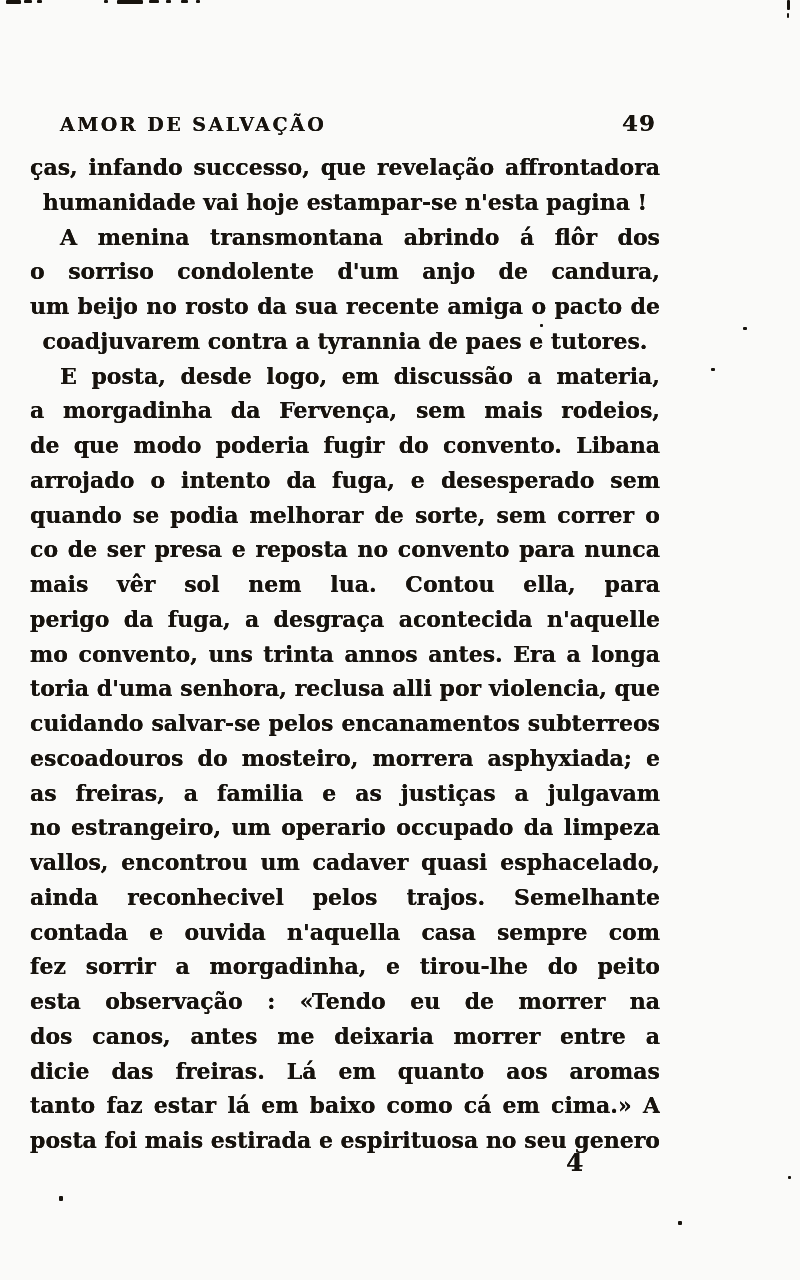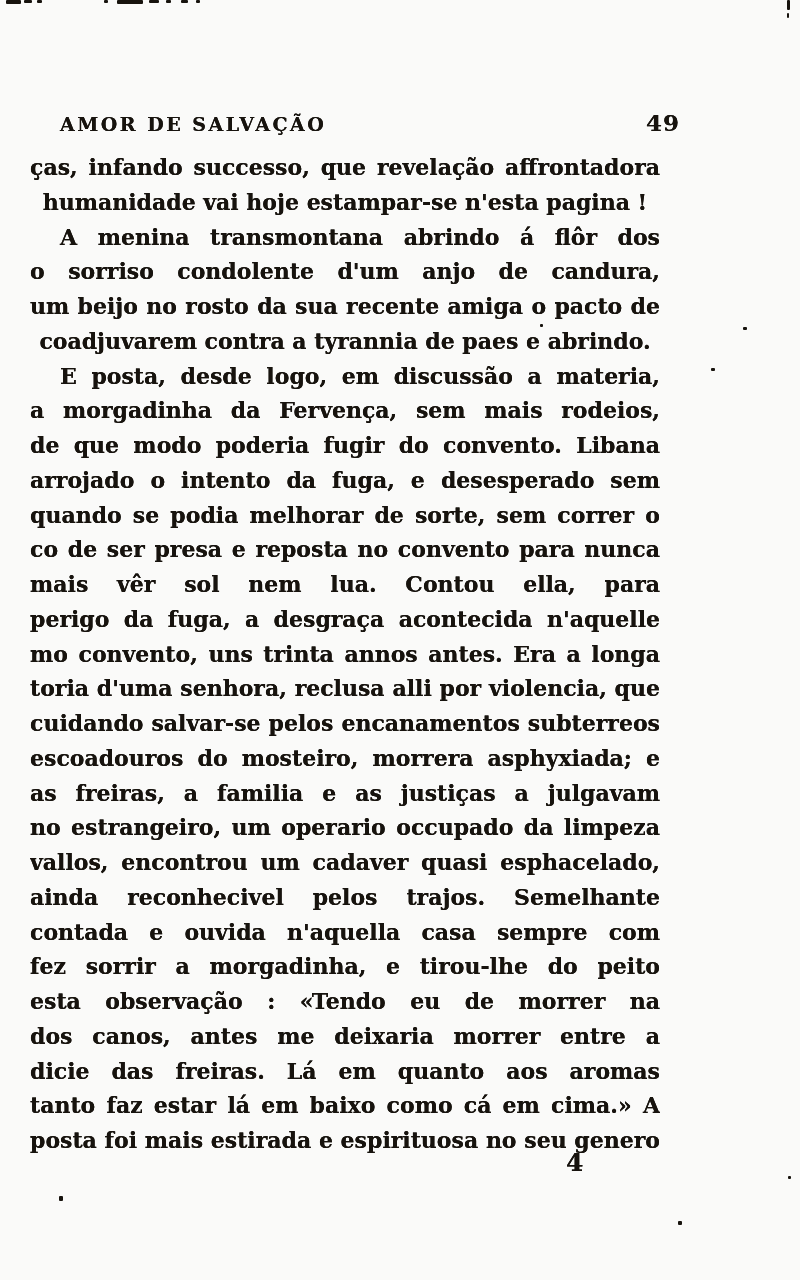--- a/index.html
+++ b/index.html
@@ -32,21 +32,20 @@
     white-space:nowrap;
     text-shadow:0 0 0.5px var(--ink);
   }
   .page-number{
     position:absolute;
     left:622px; top:109px;
     font-size:23px;
     font-weight:bold;
     letter-spacing:1px;
     text-shadow:0 0 0.5px var(--ink);
-    margin-left:24px;
   }
 
   
   .text-block{
     position:absolute;
     left:30px; top:150px; width:630px;
     font-size:22px;
     font-weight:bold;
     line-height:34.75px;
     text-shadow:0 0 0.4px var(--ink);
@@ -104,21 +103,21 @@
 
   <div class="running-title">AMOR DE SALVAÇÃO</div>
   <div class="page-number">49</div>
 
   <main class="text-block" id="text-block">
       <div class="line">ças, infando successo, que revelação affrontadora da</div>
       <div class="line nojust">humanidade vai hoje estampar-se n'esta pagina !</div>
       <div class="line indent">A menina transmontana abrindo á flôr dos labios</div>
       <div class="line">o sorriso condolente d'um anjo de candura, assellou com</div>
       <div class="line">um beijo no rosto da sua recente amiga o pacto de se</div>
-      <div class="line nojust">coadjuvarem contra a tyrannia de paes e abrindo.</div>
+      <div class="line nojust">coadjuvarem contra a tyrannia de paes e tutores.</div>
       <div class="line indent">E posta, desde logo, em discussão a materia, quiz</div>
       <div class="line">a morgadinha da Fervença, sem mais rodeios, saber</div>
       <div class="line">de que modo poderia fugir do convento. Libana achou</div>
       <div class="line">arrojado o intento da fuga, e desesperado sem razão,</div>
       <div class="line">quando se podia melhorar de sorte, sem correr o ris-</div>
       <div class="line">co de ser presa e reposta no convento para nunca</div>
       <div class="line">mais vêr sol nem lua. Contou ella, para exemplificar o</div>
       <div class="line">perigo da fuga, a desgraça acontecida n'aquelle mes-</div>
       <div class="line">mo convento, uns trinta annos antes. Era a longa his-</div>
       <div class="line">toria d'uma senhora, reclusa alli por violencia, que</div>

